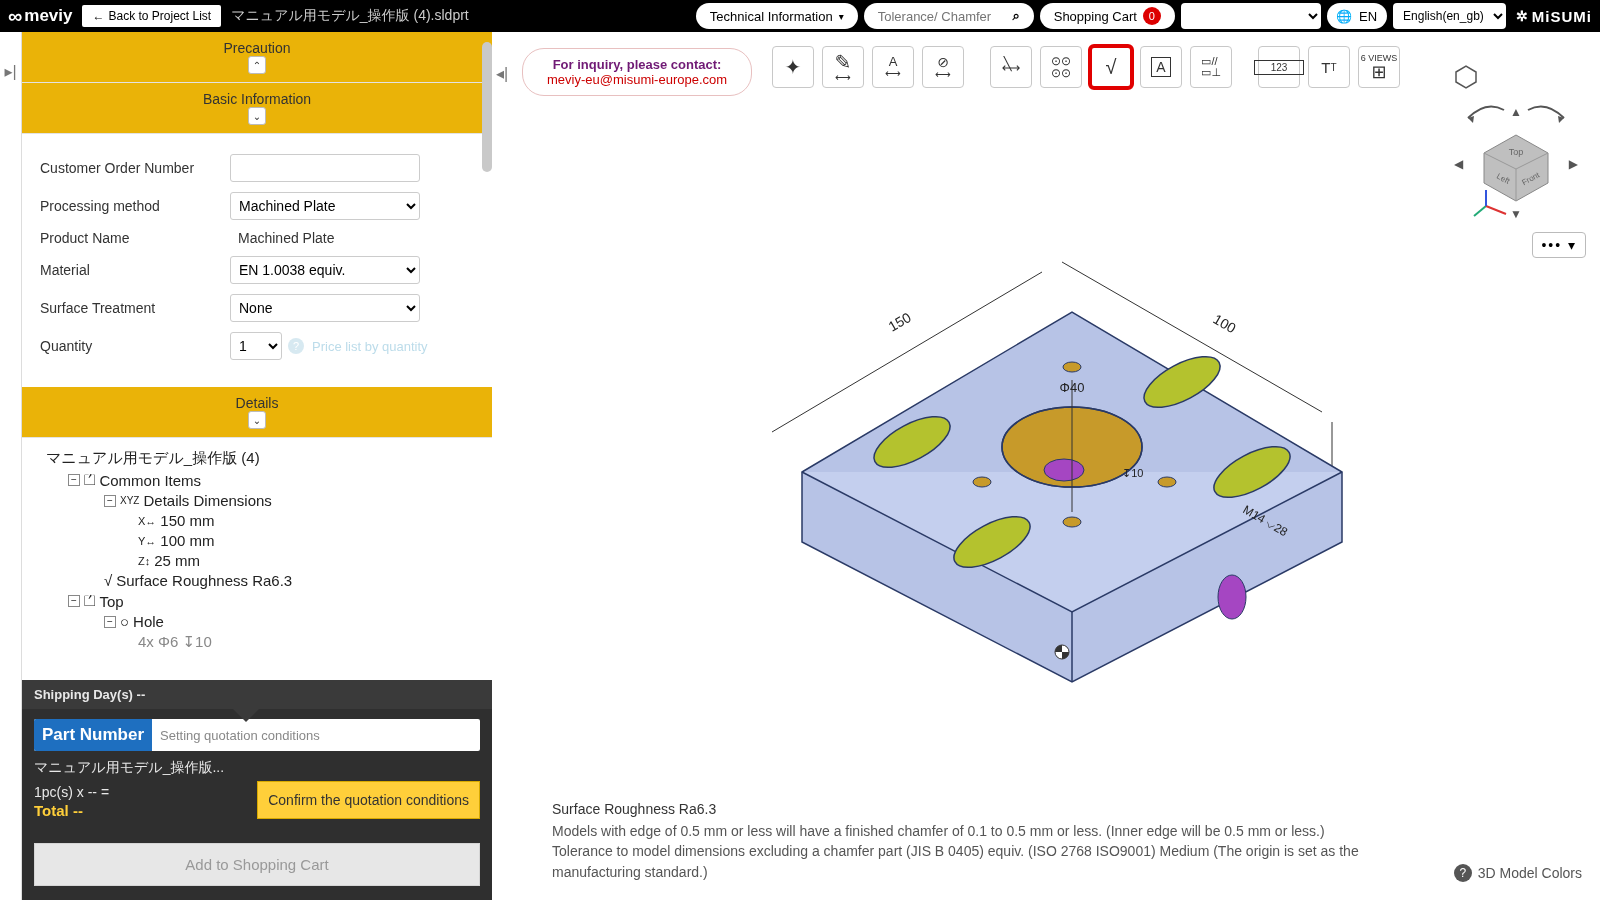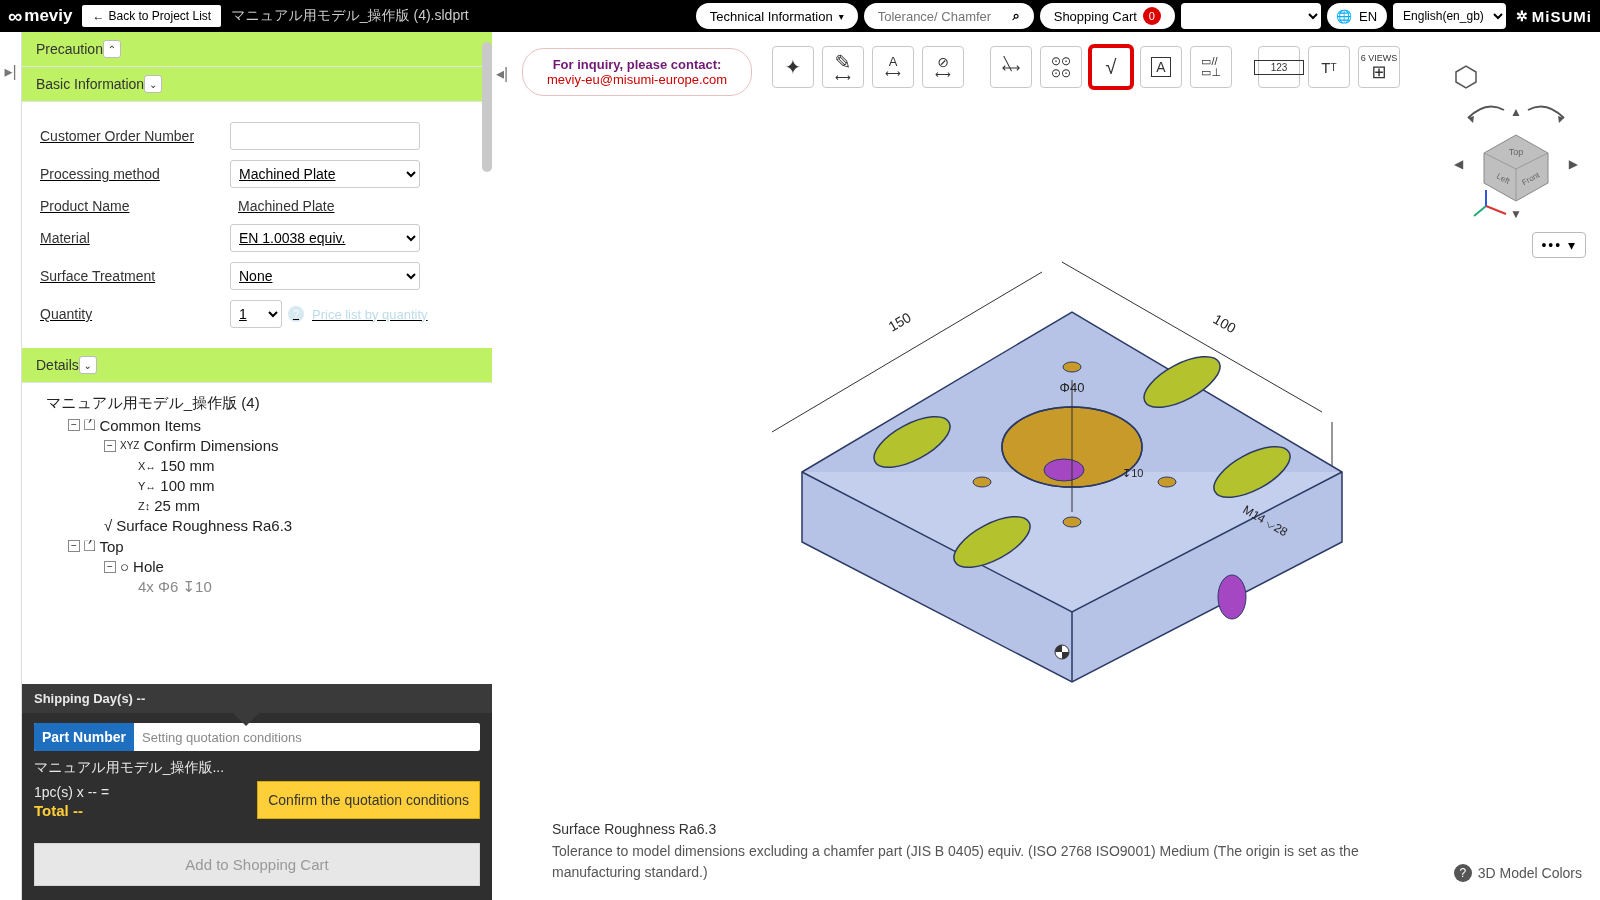--- a/index.html
+++ b/index.html
@@ -22,24 +22,24 @@
 .misumi { color: #fff; font-weight: bold; font-size: 15px; letter-spacing: 1px; margin-left: 4px; display: flex; align-items: center; gap: 3px; }
 .misumi .gear { font-size: 14px; }
 
 
 .body { display: flex; height: calc(900px - 32px); }
 .left { width: 470px; background: #fff; display: flex; flex-direction: column; position: relative; }
 .left-handle { width: 22px; background: #fff; border-right: 1px solid #ddd; display: flex; align-items: flex-start; padding-top: 30px; justify-content: center; color: #777; cursor: pointer; }
 .left-content { flex: 1; display: flex; flex-direction: column; overflow: hidden; position: relative; }
 .scrollbar { position: absolute; right: 0; top: 10px; width: 10px; height: 130px; background: #c9c9c9; border-radius: 5px; }
 
-.section-head { background: #bef264; padding: 8px 14px; font-size: 14px; color: #333; display: flex; justify-content: flex-start; align-items: center; border-bottom: 1px solid #e3e3e3; }
+.section-head { background: #eab308; padding: 8px 14px; font-size: 14px; color: #333; display: flex; justify-content: center; align-items: center; border-bottom: 1px solid #e3e3e3; flex-direction: column; }
 .section-head .chev { border: 1px solid #bbb; border-radius: 3px; width: 18px; height: 18px; display: flex; align-items: center; justify-content: center; font-size: 10px; background: #fff; }
 
-.form-area { padding: 10px 18px 10px 18px; text-decoration: underline; }
+.form-area { padding: 10px 18px 17px 18px; }
 .form-row { display: flex; align-items: center; margin: 10px 0; font-size: 14px; color: #333; }
 .form-row label { width: 190px; font-size: 14px; }
 .form-row .value { font-size: 14px; color: #333; padding-left: 8px; }
 .form-row input[type=text] { width: 190px; height: 28px; border: 1px solid #ccc; border-radius: 3px; padding: 0 6px; }
 .form-row select { width: 190px; height: 28px; border: 1px solid #ccc; border-radius: 3px; padding: 0 4px; font-size: 14px; background: #fff; }
 .form-row select.qty { width: 52px; }
 .price-hint { color: #bcdcea; font-size: 13px; margin-left: 8px; }
 .hint-icon { display:inline-flex; width:16px; height:16px; border-radius:50%; background:#d7e9f1; color:#fff; align-items:center; justify-content:center; font-size:11px; margin-left:6px;}
 
 .tree { padding: 8px 10px 24px 24px; font-size: 15px; color: #222; overflow: auto; flex: 1; }
@@ -47,21 +47,21 @@
 .tree .lvl1 { margin-left: 22px; }
 .tree .lvl2 { margin-left: 58px; }
 .tree .lvl3 { margin-left: 92px; }
 .minus { display:inline-flex; width:12px; height:12px; border:1px solid #888; align-items:center; justify-content:center; font-size:10px; line-height:1; }
 
 
 .quote-panel { background: #2f2f2f; color: #e8e8e8; }
 .ship-bar { background: #3a3a3a; padding: 7px 12px; font-size: 13px; font-weight: bold; }
 .quote-body { padding: 10px 12px 14px 12px; position: relative; }
 .pn-row { display: flex; align-items: center; background: #fff; border-radius: 2px; overflow: hidden; margin-bottom: 8px; }
-.pn-tag { background: #1e6fc0; color: #fff; font-size: 14px; padding: 6px 8px; font-weight: bold; }
+.pn-tag { background: #1e6fc0; color: #fff; font-size: 17px; padding: 6px 8px; font-weight: bold; }
 .pn-text { color: #888; font-size: 13px; padding: 6px 8px; }
 .pname { font-size: 14px; margin-bottom: 4px; }
 .pcs { font-size: 14px; margin-bottom: 2px; }
 .total-row { display: flex; justify-content: space-between; align-items: flex-end; }
 .total { color: #ffcf3a; font-size: 15px; font-weight: bold; }
 .confirm-btn { background: #ffcf3a; color: #333; border: 1px solid #d8a900; padding: 10px 10px; font-size: 14px; cursor: pointer; }
 .cart-btn { width: calc(100% - 0px); margin: 10px 12px 14px 12px; background: #e7e7e7; color: #999; border: 1px solid #d5d5d5; padding: 12px; font-size: 15px; cursor: not-allowed; display:block; }
 .notch { width: 0; height: 0; border-left: 14px solid transparent; border-right: 14px solid transparent; border-top: 14px solid #3a3a3a; position: absolute; top: -1px; left: 210px; }
 .quote-body { position: relative; }
 .quote-wrap { position: relative; }
@@ -178,21 +178,21 @@
             <span>マニュアル用モデル_操作版 (4)</span>
           </div>
         <div class="node lvl1">
             <span class="minus">−</span>
             <span>⏍</span>
             <span>Common Items</span>
           </div>
         <div class="node lvl2">
             <span class="minus">−</span>
             <span style="font-size:10px;">XYZ</span>
-            <span>Confirm Dimensions</span>
+            <span>Details Dimensions</span>
           </div>
         <div class="node lvl3">
             <span style="font-size:11px;">X↔</span>
             <span>150 mm</span>
           </div>
         <div class="node lvl3">
             <span style="font-size:11px;">Y↔</span>
             <span>100 mm</span>
           </div>
         <div class="node lvl3">
@@ -373,20 +373,21 @@
       <text x="410" y="265" font-size="11" fill="#222">↧10</text>
 
       <g transform="translate(350,440)">
           <circle r="7" fill="#fff" stroke="#333"></circle>
           <path d="M-7 0 A7 7 0 0 1 0 -7 L0 0 Z M7 0 A7 7 0 0 1 0 7 L0 0 Z" fill="#333"></path>
         </g>
     </svg>
 
     <div class="footer-note">
       <div class="title">Surface Roughness Ra6.3</div>
+      <div>Models with edge of 0.5 mm or less will have a finished chamfer of 0.1 to 0.5 mm or less. (Inner edge will be 0.5 mm or less.)</div>
       <div>Tolerance to model dimensions excluding a chamfer part (JIS B 0405) equiv. (ISO 2768 ISO9001) Medium (The origin is set as the manufacturing standard.)</div>
     </div>
     <div class="colors-link">
       <span class="q-icon">?</span>
       <span>3D Model Colors</span>
     </div>
   </div>
 </div>
 
 </body></html>

